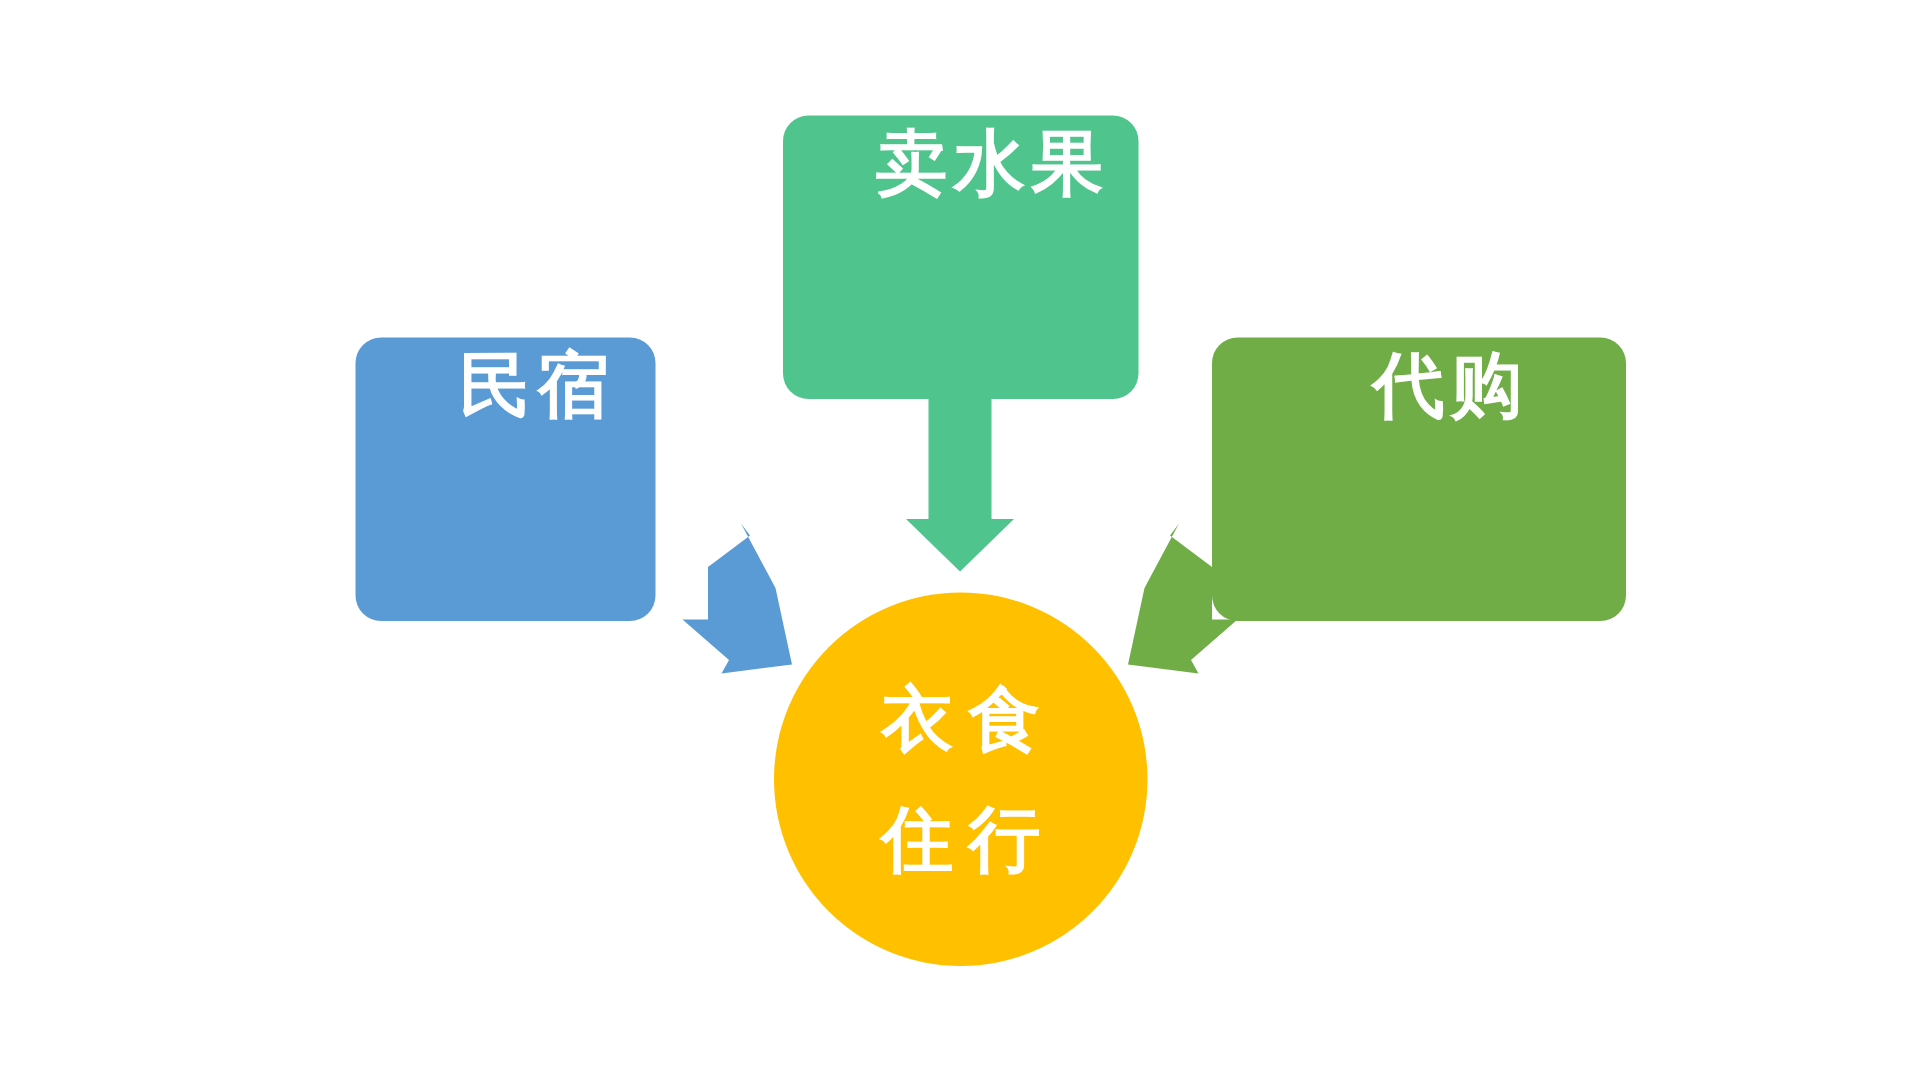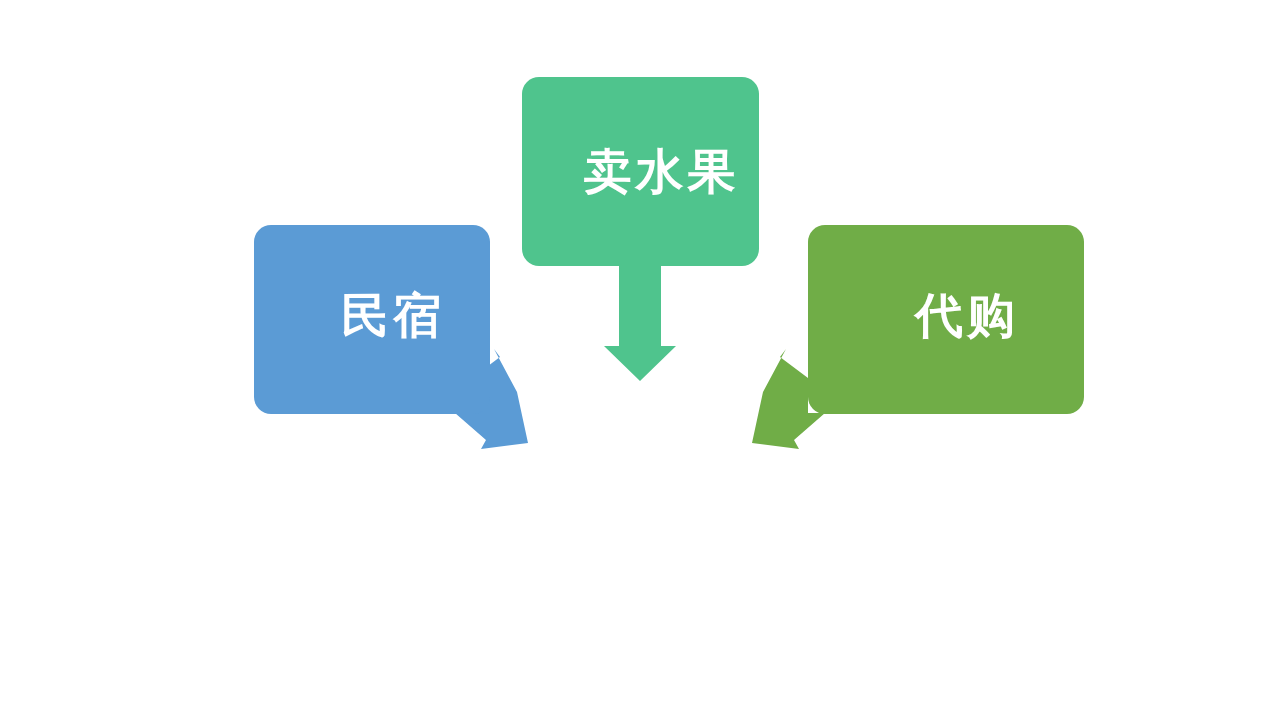--- a/index.html
+++ b/index.html
@@ -19,34 +19,34 @@
       position: absolute;
       left: 0;
       top: 0;
       width: 1280px;
       height: 720px;
     }
     .box {
       position: absolute;
       border-radius: 17px;
       display: flex;
-      align-items: center;
+      align-items: flex-start;
       justify-content: center;
       color: #ffffff;
       font-family: "DejaVu Sans", sans-serif;
       font-weight: bold;
       font-size: 48px;
       letter-spacing: 4px;
       box-sizing: border-box;
       padding-left: 42px;
     }
     .box-left {
-      left: 254px;
+      left: 237px;
       top: 225px;
-      width: 236px;
+      width: 200px;
       height: 189px;
       background: var(--c-left);
       padding-bottom: 8px;
     }
     .box-top {
       left: 522px;
       top: 77px;
       width: 237px;
       height: 189px;
       background: var(--c-top);
@@ -99,13 +99,17 @@
   </div>
 
   <div class="box box-top">
     <span>卖水果</span>
   </div>
 
   <div class="box box-right">
     <span>代购</span>
   </div>
 
+  <div class="circle">
+    <span>衣食</span>
+    <span>住行</span>
+  </div>
 </div>
 
 </body></html>

